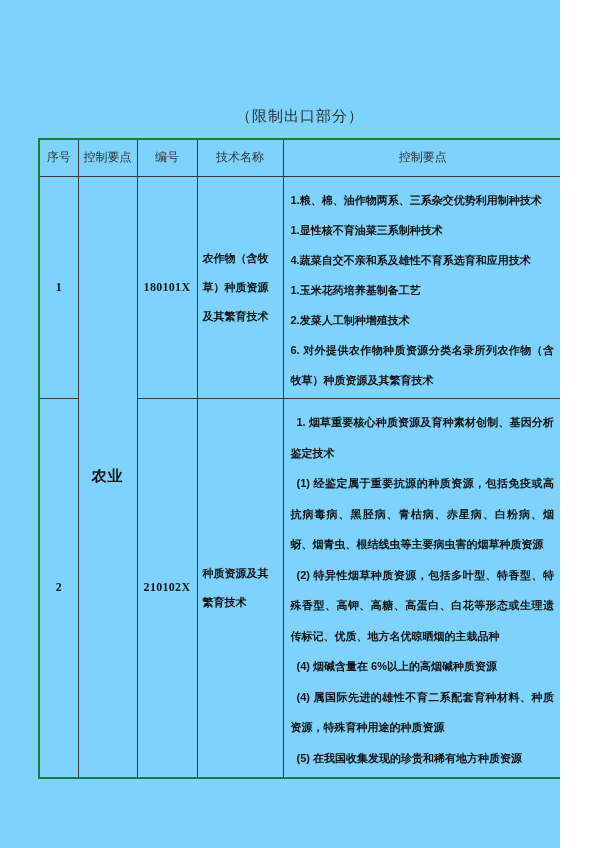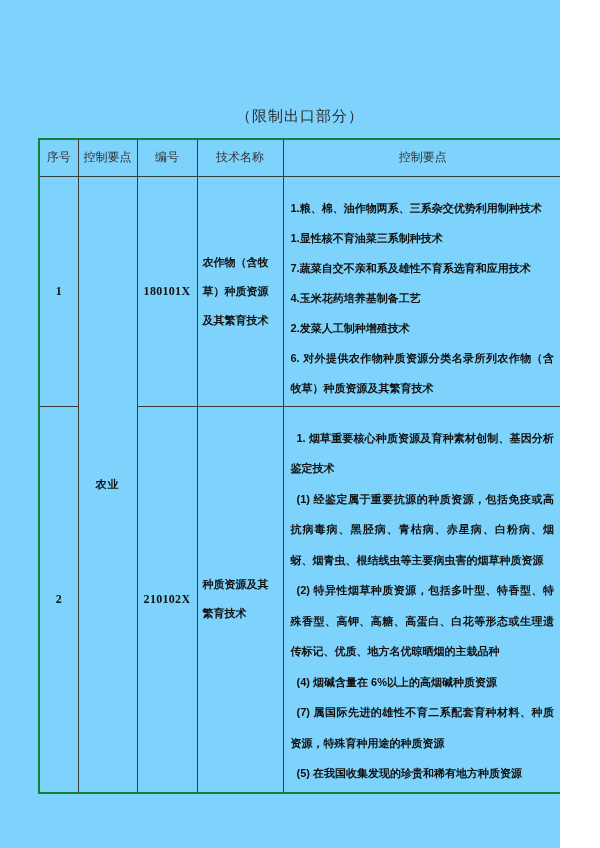--- a/index.html
+++ b/index.html
@@ -55,38 +55,38 @@
     text-align: center;
     font-family: "Liberation Serif", serif;
     font-weight: bold;
     font-size: 12px;
     color: #111111;
   }
   td.c-code { letter-spacing: 0.3px; }
   td.c-industry {
     text-align: center;
     font-weight: bold;
-    font-size: 11px;
+    font-size: 15px;
     color: #111111;
     letter-spacing: 1px;
   }
   td.c-tech {
     font-weight: bold;
     font-size: 11px;
     color: #111111;
     padding: 0 5px;
     line-height: 29px;
     text-align: left;
     margin-left: 24px;
   }
   td.c-control {
     font-weight: bold;
     font-size: 11px;
     color: #111111;
-    padding: 16px 8px 3px 7px;
+    padding: 8px 8px 3px 7px;
     text-align: justify;
   }
   td.c-control .item { line-height: 30px; }
   tr.r2 td.c-control .item {
     line-height: 30.5px;
     text-indent: 6px;
   }
 </style>
 </head>
 <body>
@@ -114,35 +114,35 @@
     </thead>
     <tbody>
       <tr class="r1">
         <td class="c-index">1</td>
         <td class="c-industry" rowspan="2">农业</td>
         <td class="c-code">180101X</td>
         <td class="c-tech">农作物（含牧草）种质资源及其繁育技术</td>
         <td class="c-control">
           <div class="item">1.粮、棉、油作物两系、三系杂交优势利用制种技术</div>
           <div class="item">1.显性核不育油菜三系制种技术</div>
-          <div class="item">7.蔬菜自交不亲和系及雄性不育系选育和应用技术</div>
-          <div class="item">4.玉米花药培养基制备工艺</div>
+          <div class="item">4.蔬菜自交不亲和系及雄性不育系选育和应用技术</div>
+          <div class="item">1.玉米花药培养基制备工艺</div>
           <div class="item">2.发菜人工制种增殖技术</div>
           <div class="item">6. 对外提供农作物种质资源分类名录所列农作物（含牧草）种质资源及其繁育技术</div>
         </td>
       </tr>
       <tr class="r2">
         <td class="c-index">2</td>
         <td class="c-code">210102X</td>
         <td class="c-tech">种质资源及其繁育技术</td>
         <td class="c-control">
           <div class="item">1. 烟草重要核心种质资源及育种素材创制、基因分析鉴定技术</div>
           <div class="item">(1) 经鉴定属于重要抗源的种质资源，包括免疫或高抗病毒病、黑胫病、青枯病、赤星病、白粉病、烟蚜、烟青虫、根结线虫等主要病虫害的烟草种质资源</div>
           <div class="item">(2) 特异性烟草种质资源，包括多叶型、特香型、特殊香型、高钾、高糖、高蛋白、白花等形态或生理遗传标记、优质、地方名优晾晒烟的主栽品种</div>
           <div class="item">(4) 烟碱含量在 6%以上的高烟碱种质资源</div>
-          <div class="item">(7) 属国际先进的雄性不育二系配套育种材料、种质资源，特殊育种用途的种质资源</div>
+          <div class="item">(4) 属国际先进的雄性不育二系配套育种材料、种质资源，特殊育种用途的种质资源</div>
           <div class="item">(5) 在我国收集发现的珍贵和稀有地方种质资源</div>
         </td>
       </tr>
     </tbody>
   </table>
 
 </div>
 
 </body></html>

